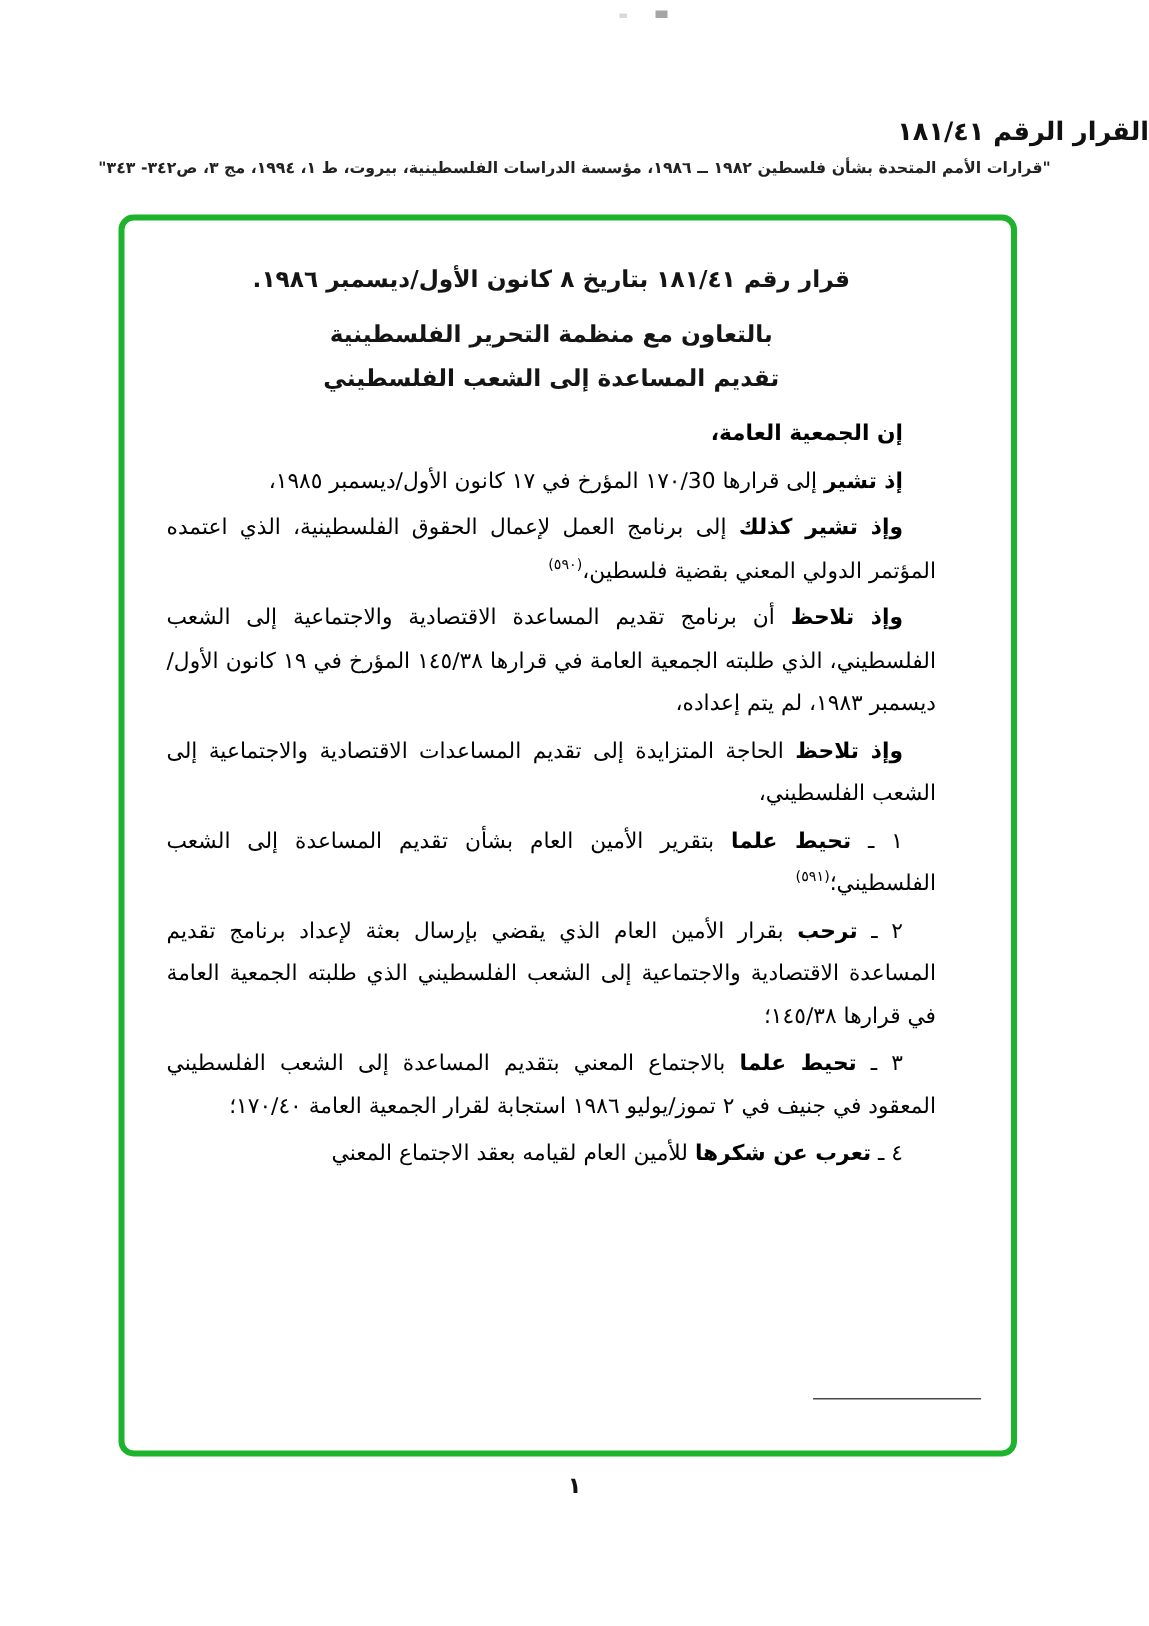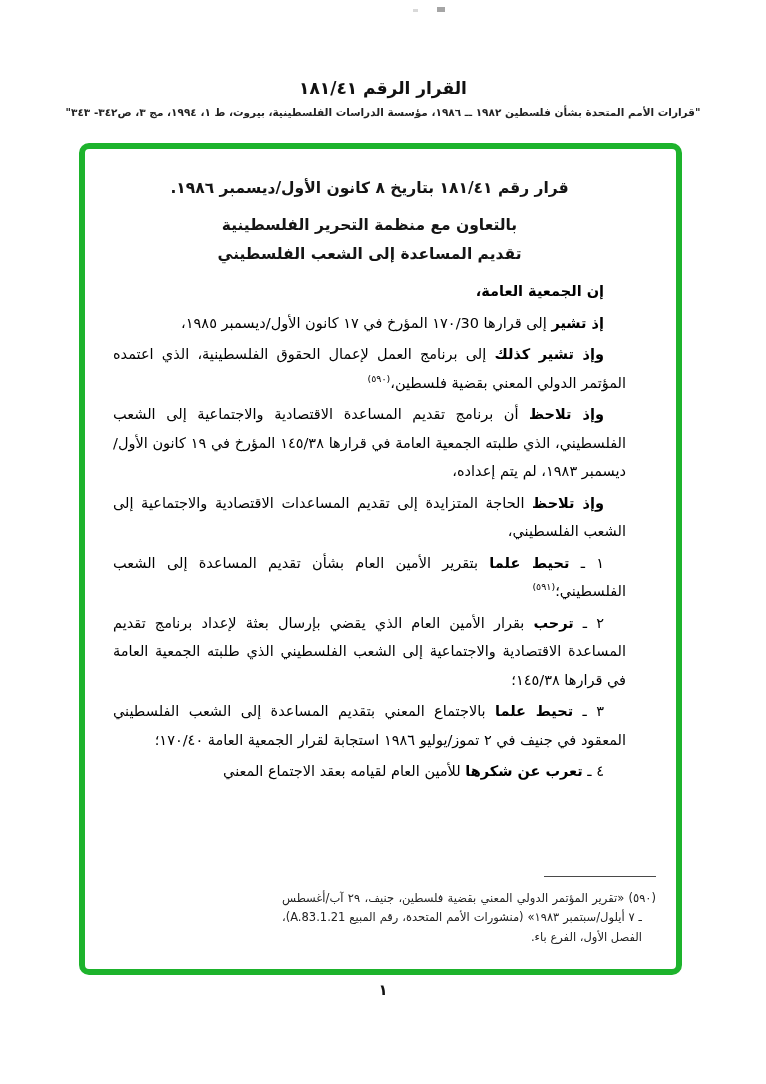--- a/index.html
+++ b/index.html
@@ -17,42 +17,42 @@
     color: #151515;
   }
   
   .speck { position: absolute; background: #b9b9b9; }
   .speck.s1 { left: 413px; top: 9px; width: 5px; height: 3px; opacity: .55; }
   .speck.s2 { left: 437px; top: 7px; width: 8px; height: 5px; background: #8f8f8f; opacity: .8; }
 
   .hdr-title {
     position: absolute;
     top: 78px; left: 0; right: 0;
-    text-align: center;
+    text-align: right;
     direction: rtl;
     font-size: 17px;
     font-weight: bold;
     color: #111;
   }
   .hdr-source {
     position: absolute;
     top: 106px; left: 0; right: 0;
     text-align: center;
     direction: rtl;
     font-size: 10.5px;
     font-weight: bold;
     color: #222;
     white-space: nowrap;
   }
 
   .green-box {
     position: absolute;
     left: 79px; top: 143px;
     width: 591px; height: 820px;
-    border: 6px solid #7f1d1d;
+    border: 4px solid #7f1d1d;
     border-radius: 10px;
     background: #ffffff;
   }
   .doc {
     position: absolute;
     top: 0; bottom: 0; left: 0; right: 0;
     direction: rtl;
     padding: 26px 50px 0 28px;
   }
   .doc-heading {
@@ -142,21 +142,20 @@
         <p class="para"><span class="lead">وإذ تلاحظ</span><span> أن برنامج تقديم المساعدة الاقتصادية والاجتماعية إلى الشعب الفلسطيني، الذي طلبته الجمعية العامة في قرارها ١٤٥/٣٨ المؤرخ في ١٩ كانون الأول/ديسمبر ١٩٨٣، لم يتم إعداده،</span></p>
         <p class="para"><span class="lead">وإذ تلاحظ</span><span> الحاجة المتزايدة إلى تقديم المساعدات الاقتصادية والاجتماعية إلى الشعب الفلسطيني،</span></p>
         <p class="para"><span>١ ـ </span><span class="lead">تحيط علما</span><span> بتقرير الأمين العام بشأن تقديم المساعدة إلى الشعب الفلسطيني؛</span><sup>(٥٩١)</sup></p>
         <p class="para"><span>٢ ـ </span><span class="lead">ترحب</span><span> بقرار الأمين العام الذي يقضي بإرسال بعثة لإعداد برنامج تقديم المساعدة الاقتصادية والاجتماعية إلى الشعب الفلسطيني الذي طلبته الجمعية العامة في قرارها ١٤٥/٣٨؛</span></p>
         <p class="para"><span>٣ ـ </span><span class="lead">تحيط علما</span><span> بالاجتماع المعني بتقديم المساعدة إلى الشعب الفلسطيني المعقود في جنيف في ٢ تموز/يوليو ١٩٨٦ استجابة لقرار الجمعية العامة ١٧٠/٤٠؛</span></p>
         <p class="para"><span>٤ ـ </span><span class="lead">تعرب عن شكرها</span><span> للأمين العام لقيامه بعقد الاجتماع المعني</span></p>
       </div>
 
       <div class="footnotes">
         <div class="fn-rule"></div>
-        <p class="fn">(٥٩٠) «تقرير المؤتمر الدولي المعني بقضية فلسطين، جنيف، ٢٩ آب/أغسطس ـ ٧ أيلول/سبتمبر ١٩٨٣» (منشورات الأمم المتحدة، رقم المبيع A.83.1.21)، الفصل الأول، الفرع باء.</p>
       </div>
 
     </div>
   </div>
 
   <div class="page-number">١</div>
 
 </div>
 
 </body></html>

